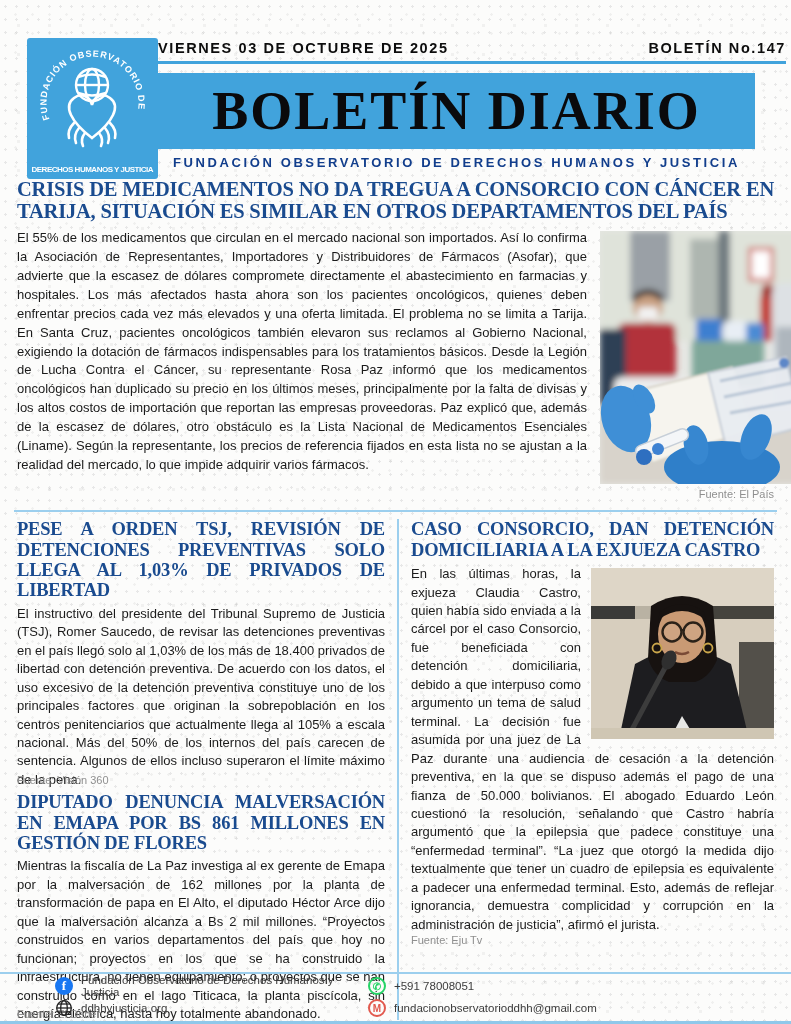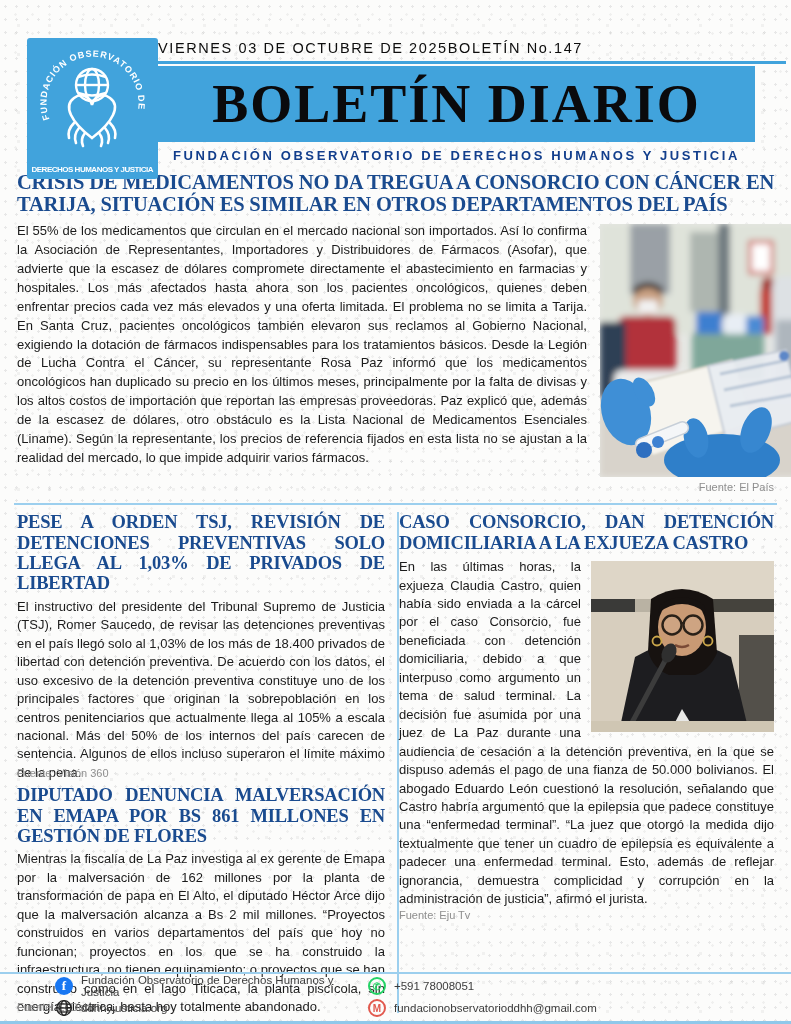--- a/index.html
+++ b/index.html
@@ -16,26 +16,26 @@
       radial-gradient(rgba(140,140,140,0.10) 1px, transparent 1.4px),
       radial-gradient(rgba(100,100,100,0.07) 1.6px, transparent 2px);
     background-size: 11px 13px, 17px 19px, 31px 29px;
     background-position: 0 0, 7px 5px, 3px 11px;
   }
   
   .logo-box { position:absolute; top:38px; left:27px; width:131px; height:141px; }
   .logo-box svg { display:block; width:100%; height:100%; }
   .header-right { margin-left:158px; margin-right:4px; padding-top:40px; }
   .date-row {
-    display:flex; align-items:baseline;
-    font-weight:normal; font-size:14.5px; letter-spacing:1.6px; color:#0d0d0d;
+    display:flex; justify-content:space-between; align-items:baseline;
+    font-weight:bold; font-size:14.5px; letter-spacing:1.6px; color:#0d0d0d;
     padding-bottom:5px; border-bottom:3px solid #41a3dc; margin-right:1px;
   }
   .band {
-    margin-top:2px; width:597px; height:76px; background:#41a3dc;
+    margin-top:9px; width:597px; height:76px; background:#41a3dc;
     display:flex; align-items:center; justify-content:center;
   }
   .band-title {
     font-family:"Liberation Serif", serif; font-size:54px; font-weight:600;
     letter-spacing:2px; color:#0a0a0c; white-space:nowrap;
   }
   .subtitle {
     margin-top:6px; width:597px; text-align:center;
     color:#123e8c; font-weight:bold; font-size:13px; letter-spacing:2.6px; white-space:nowrap;
   }
@@ -48,21 +48,21 @@
   .lead .headline { font-size:20.5px; line-height:1.06; }
   .lead-bodywrap { margin-top:7px; }
   .lead-bodywrap::after { content:""; display:block; clear:both; }
   .lead-figure { float:right; width:174px; margin:2px 0 0 13px; }
   .lead-figure svg { display:block; width:219px; height:253px; }
   .caption { text-align:right; font-size:11px; color:#8f8f8f; margin-top:4px; }
   .body-text { text-align:justify; font-size:13px; line-height:1.45; color:#1b1b1b; }
   .mid-rule { margin:10px 14px 0; border-top:2px solid #9ccfee; }
   .columns { display:flex; align-items:stretch; margin:7px 17px 0; }
   .col-l { width:382px; padding-right:12px; border-right:2px solid #9ccfee; }
-  .col-r { flex:1; }
+  .col-r { flex:1; padding-left:12px; }
   .col-head { font-size:18.5px; line-height:1.1; }
   .col-body { margin-top:4px; text-align:justify; font-size:13px; line-height:1.42; color:#1b1b1b; }
   .source { text-align:left; font-size:11px; color:#8f8f8f; }
   .source.overlap { margin-top:-15px; }
   .art-gap { margin-top:6px; }
   .castro-bodywrap::after { content:""; display:block; clear:both; }
   .castro-figure { float:right; width:183px; margin:3px 0 5px 10px; }
   .castro-figure svg { display:block; width:183px; height:171px; }
   
   .bottom-rule { position:absolute; left:0; right:0; bottom:50px; border-top:2px solid #9ccfee; }

